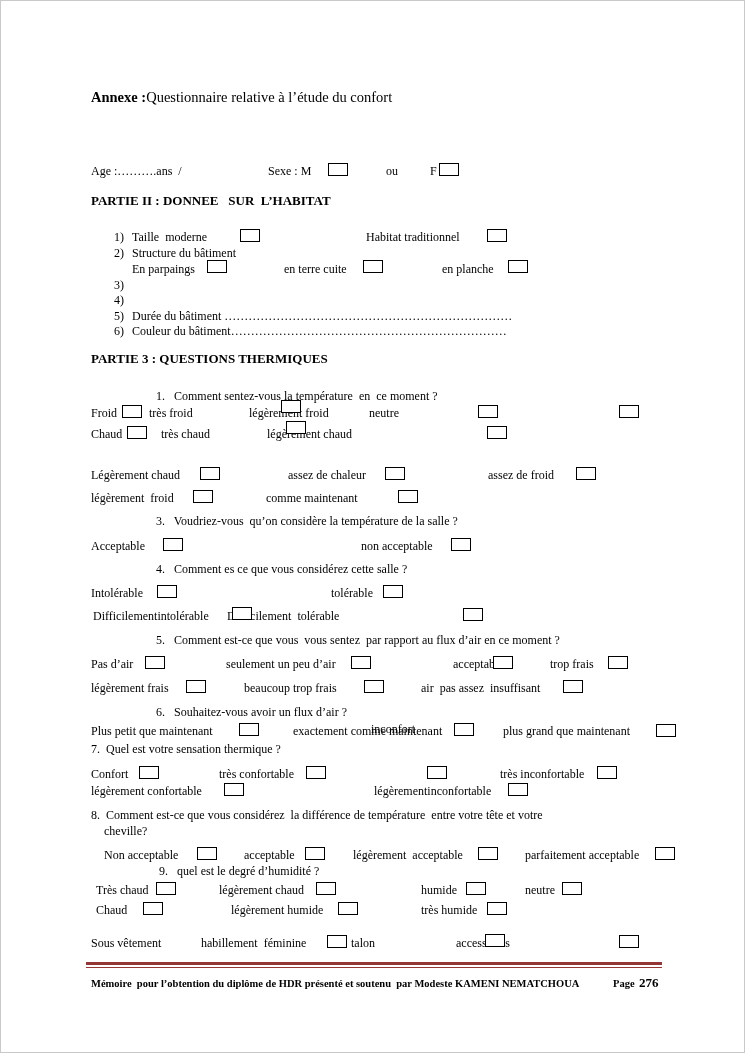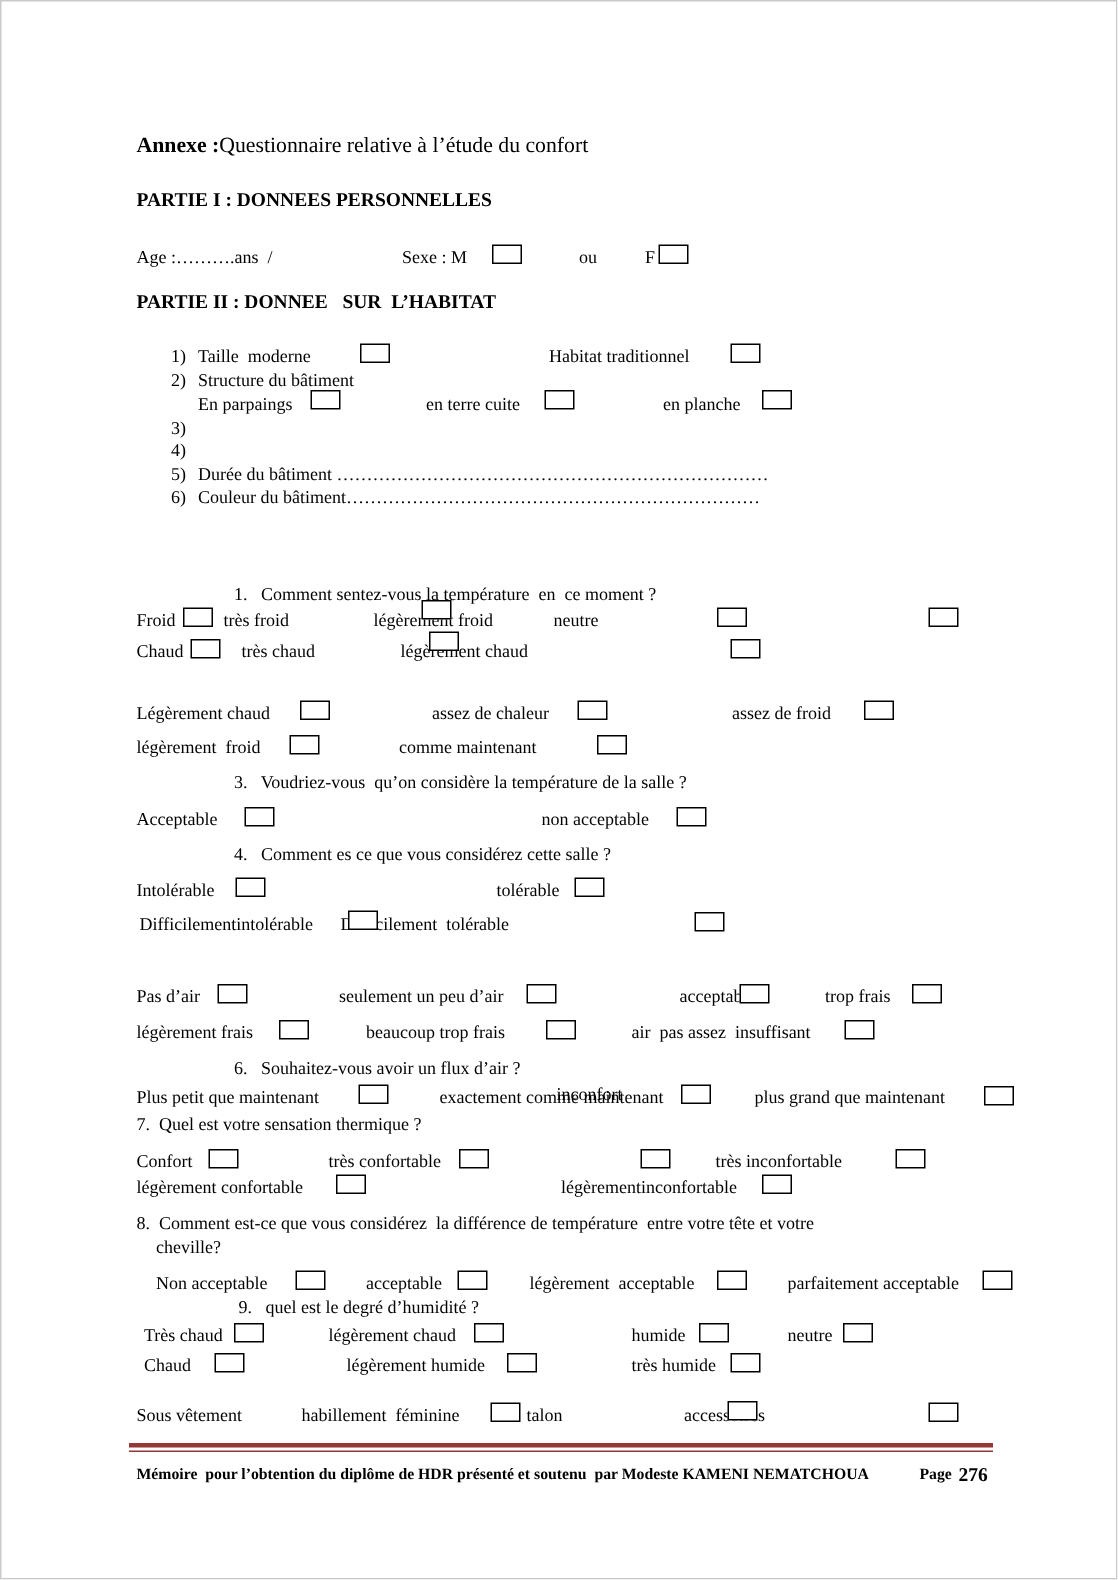--- a/index.html
+++ b/index.html
@@ -25,21 +25,20 @@
   .f  { position:absolute; font-size:10.5px; font-weight:bold; white-space:pre; }
   .fp { position:absolute; font-size:13px; font-weight:bold; white-space:pre; }
 </style>
 </head>
 <body>
 
 <div class="page">
 
   <div class="title" style="left:90px; top:88px"><b>Annexe :</b><span>Questionnaire relative à l’étude du confort</span></div>
 
-  <div class="h" style="left:90px; top:124px">PARTIE I : DONNEES PERSONNELLES</div>
   <div class="t" style="left:90px;  top:163px">Age :……….ans  /</div>
   <div class="t" style="left:267px; top:163px">Sexe : M</div>
   <div class="cb" style="left:327px; top:162px"></div>
   <div class="t" style="left:385px; top:163px">ou</div>
   <div class="t" style="left:429px; top:163px">F</div>
   <div class="cb" style="left:438px; top:162px"></div>
 
   <div class="h" style="left:90px; top:192px">PARTIE II : DONNEE   SUR  L’HABITAT</div>
 
   <div class="t" style="left:113px; top:229px">1)</div>
@@ -58,20 +57,21 @@
   <div class="t" style="left:441px; top:261px">en planche</div>
   <div class="cb" style="left:507px; top:259px"></div>
 
   <div class="t" style="left:113px; top:277px">3)</div>
   <div class="t" style="left:113px; top:292px">4)</div>
   <div class="t" style="left:113px; top:308px">5)</div>
   <div class="t" style="left:131px; top:308px">Durée du bâtiment ………………………………………………………………</div>
   <div class="t" style="left:113px; top:323px">6)</div>
   <div class="t" style="left:131px; top:323px">Couleur du bâtiment……………………………………………………………</div>
 
+  <div class="h" style="left:90px; top:350px">PARTIE 3 : QUESTIONS THERMIQUES</div>
 
   <div class="t" style="left:155px; top:388px">1.   Comment sentez-vous la température  en  ce moment ?</div>
   <div class="t" style="left:90px;  top:405px">Froid</div>
   <div class="cb" style="left:121px; top:404px"></div>
   <div class="t" style="left:148px; top:405px">très froid</div>
   <div class="t" style="left:248px; top:405px">légèrement froid</div>
   <div class="cb" style="left:280px; top:399px"></div>
   <div class="t" style="left:368px; top:405px">neutre</div>
   <div class="cb" style="left:477px; top:404px"></div>
   <div class="cb" style="left:618px; top:404px"></div>
@@ -102,20 +102,21 @@
   <div class="t" style="left:155px; top:561px">4.   Comment es ce que vous considérez cette salle ?</div>
   <div class="t" style="left:90px;  top:585px">Intolérable</div>
   <div class="cb" style="left:156px; top:584px"></div>
   <div class="t" style="left:330px; top:585px">tolérable</div>
   <div class="cb" style="left:382px; top:584px"></div>
   <div class="t" style="left:92px;  top:608px">Difficilementintolérable</div>
   <div class="t" style="left:226px; top:608px">Difficilement  tolérable</div>
   <div class="cb" style="left:231px; top:606px"></div>
   <div class="cb" style="left:462px; top:607px"></div>
 
+  <div class="t" style="left:155px; top:632px">5.   Comment est-ce que vous  vous sentez  par rapport au flux d’air en ce moment ?</div>
   <div class="t" style="left:90px;  top:656px">Pas d’air</div>
   <div class="cb" style="left:144px; top:655px"></div>
   <div class="t" style="left:225px; top:656px">seulement un peu d’air</div>
   <div class="cb" style="left:350px; top:655px"></div>
   <div class="t" style="left:452px; top:656px">acceptable</div>
   <div class="cb" style="left:492px; top:655px"></div>
   <div class="t" style="left:549px; top:656px">trop frais</div>
   <div class="cb" style="left:607px; top:655px"></div>
   <div class="t" style="left:90px;  top:680px">légèrement frais</div>
   <div class="cb" style="left:185px; top:679px"></div>
@@ -132,21 +133,21 @@
   <div class="t" style="left:502px; top:723px">plus grand que maintenant</div>
   <div class="cb" style="left:655px; top:723px"></div>
 
   <div class="t" style="left:90px; top:741px">7.  Quel est votre sensation thermique ?</div>
   <div class="t" style="left:90px;  top:766px">Confort</div>
   <div class="cb" style="left:138px; top:765px"></div>
   <div class="t" style="left:218px; top:766px">très confortable</div>
   <div class="cb" style="left:305px; top:765px"></div>
   <div class="t" style="left:370px; top:721px">inconfort</div>
   <div class="cb" style="left:426px; top:765px"></div>
-  <div class="t" style="left:476px; top:766px">très inconfortable</div>
+  <div class="t" style="left:499px; top:766px">très inconfortable</div>
   <div class="cb" style="left:596px; top:765px"></div>
   <div class="t" style="left:90px;  top:783px">légèrement confortable</div>
   <div class="cb" style="left:223px; top:782px"></div>
   <div class="t" style="left:373px; top:783px">légèrementinconfortable</div>
   <div class="cb" style="left:507px; top:782px"></div>
 
   <div class="t" style="left:90px;  top:807px">8.  Comment est-ce que vous considérez  la différence de température  entre votre tête et votre</div>
   <div class="t" style="left:103px; top:823px">cheville?</div>
   <div class="t" style="left:103px; top:847px">Non acceptable</div>
   <div class="cb" style="left:196px; top:846px"></div>

